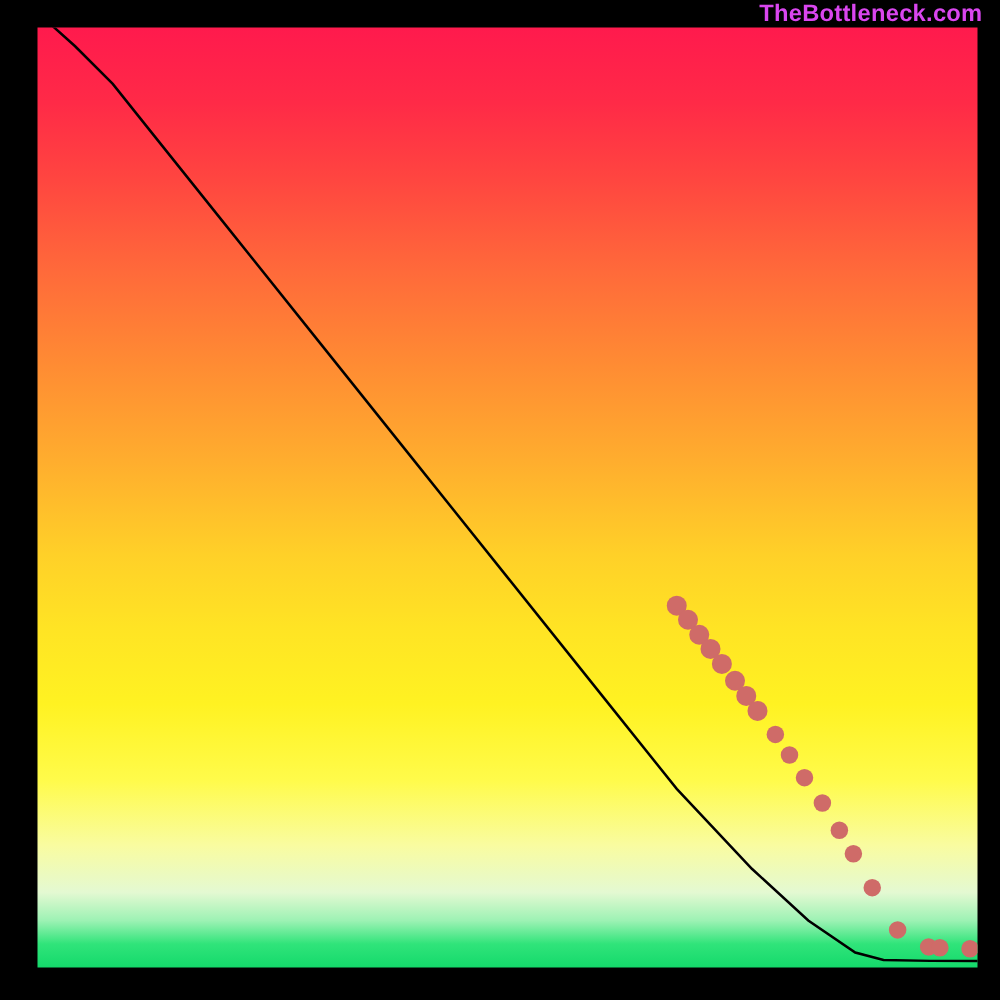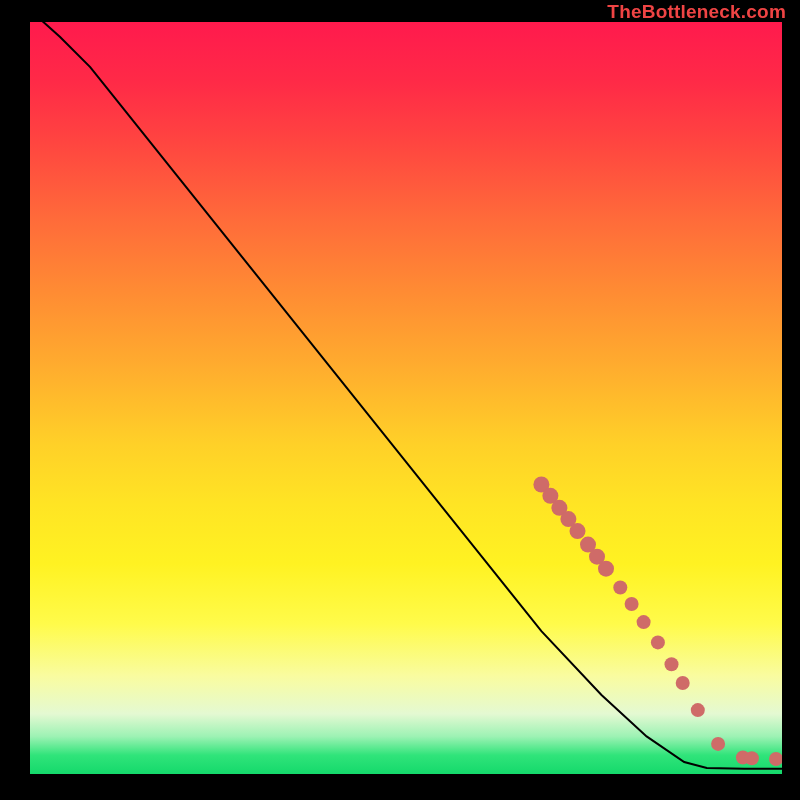--- a/index.html
+++ b/index.html
@@ -31,21 +31,21 @@
       #e4f9d2 92%,
       #9df2b4 95%,
       #30e47a 97.5%,
       #14d96b 100%);
   }
   .attribution {
     position: absolute;
     right: 14px;
     top: 2px;
     font: 600 19px/1 Arial, Helvetica, sans-serif;
-    color: #ef4444;
+    color: #d946ef;
     letter-spacing: 0.2px;
   }
   svg.curve {
     position: absolute;
     left: 0; top: 0;
     width: 752px; height: 752px;
     pointer-events: none;
   }
   .dot {
     fill: #cf6b68;

